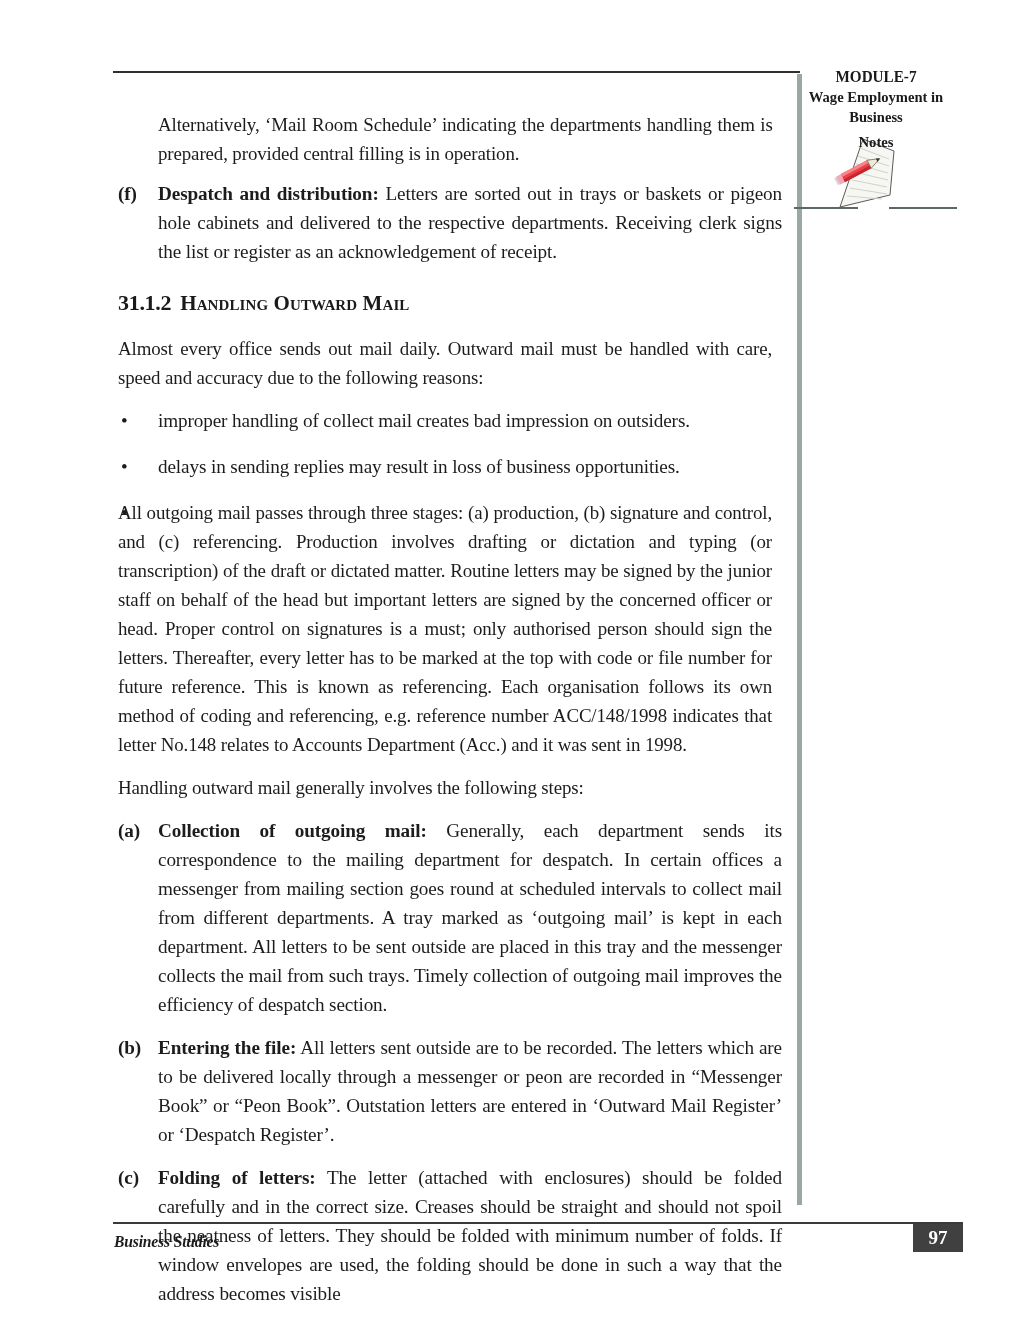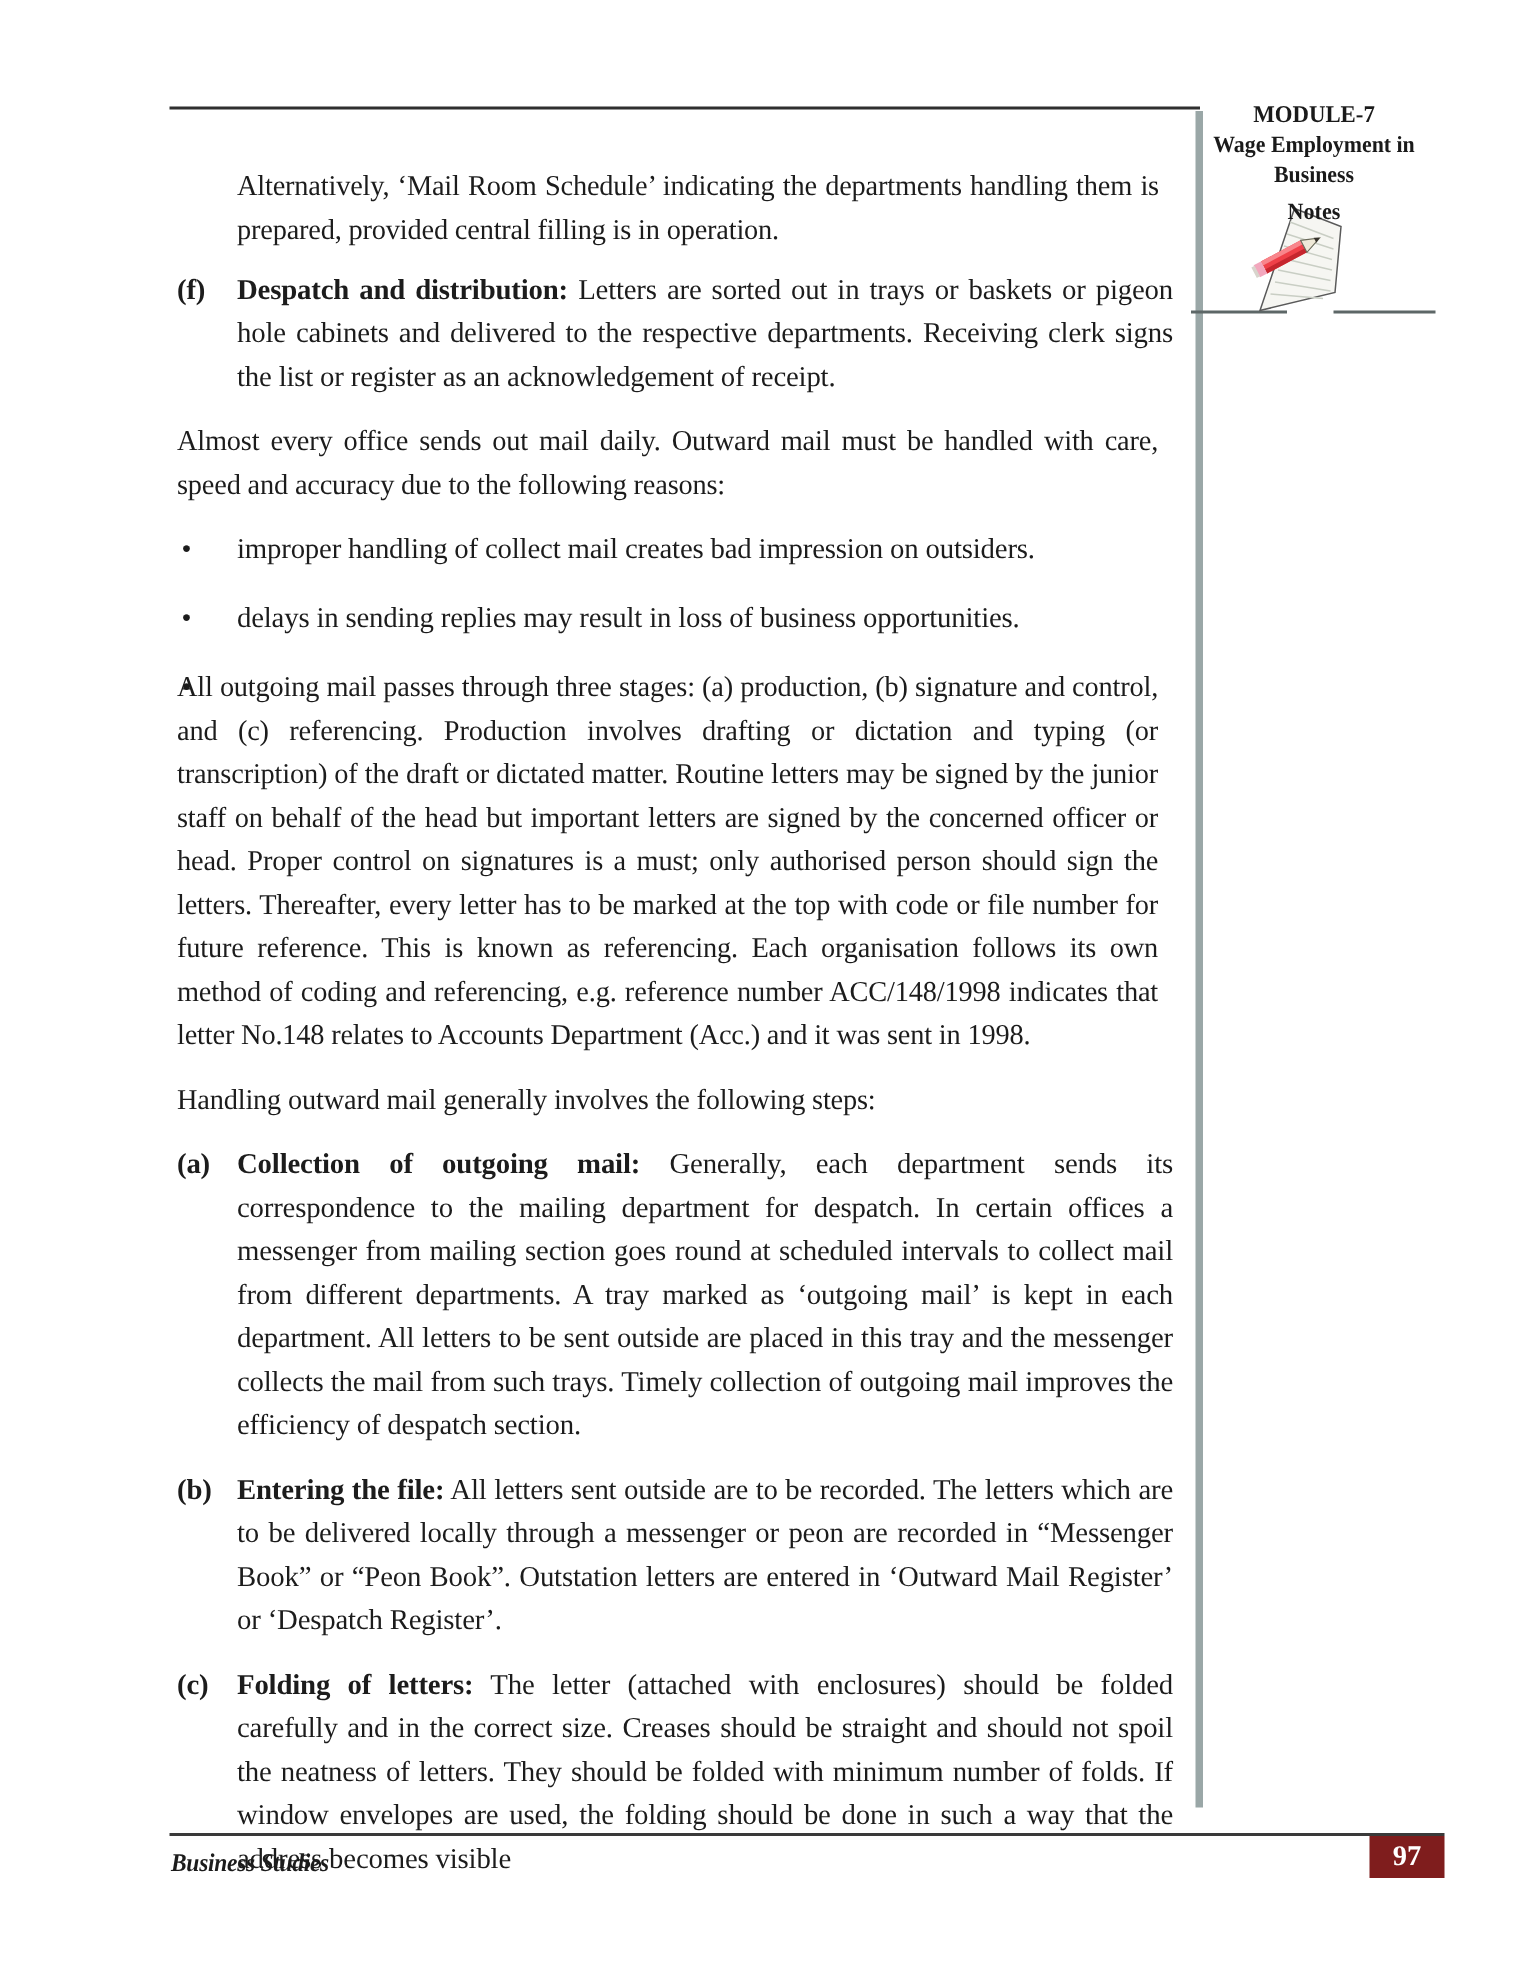--- a/index.html
+++ b/index.html
@@ -206,21 +206,21 @@
     letter-spacing: -0.2px;
     transform: scaleX(0.92);
     transform-origin: left top;
   }
   .page-badge {
     position: absolute;
     left: 913px;
     top: 1224px;
     width: 50px;
     height: 28px;
-    background: #7f1d1d;
+    background: #404040;
     color: #ffffff;
     font-family: "Liberation Serif", "DejaVu Serif", serif;
     font-weight: bold;
     font-size: 19px;
     display: flex;
     align-items: center;
     justify-content: center;
   }
 </style>
 </head>
@@ -265,20 +265,23 @@
 </div>
 
 <div class="content">
 
   <p class="para indent tight">Alternatively, ‘Mail Room Schedule’ indicating the departments handling them is prepared, provided central filling is in operation.</p>
 
   <div class="listitem">
     <span class="marker">(f)</span><span class="lead">Despatch and distribution:</span><span> Letters are sorted out in trays or baskets or pigeon hole cabinets and delivered to the respective departments. Receiving clerk signs the list or register as an acknowledgement of receipt.</span>
   </div>
 
+  <div class="section-heading">
+    <span class="num">31.1.2</span><span class="title">Handling Outward Mail</span>
+  </div>
 
   <p class="para">Almost every office sends out mail daily. Outward mail must be handled with care, speed and accuracy due to the following reasons:</p>
 
   <div class="bullet">
     <span class="dot">•</span><span>improper handling of collect mail creates bad impression on outsiders.</span>
   </div>
   <div class="bullet">
     <span class="dot">•</span><span>delays in sending replies may result in loss of business opportunities.</span>
   </div>
   <div class="bullet">

